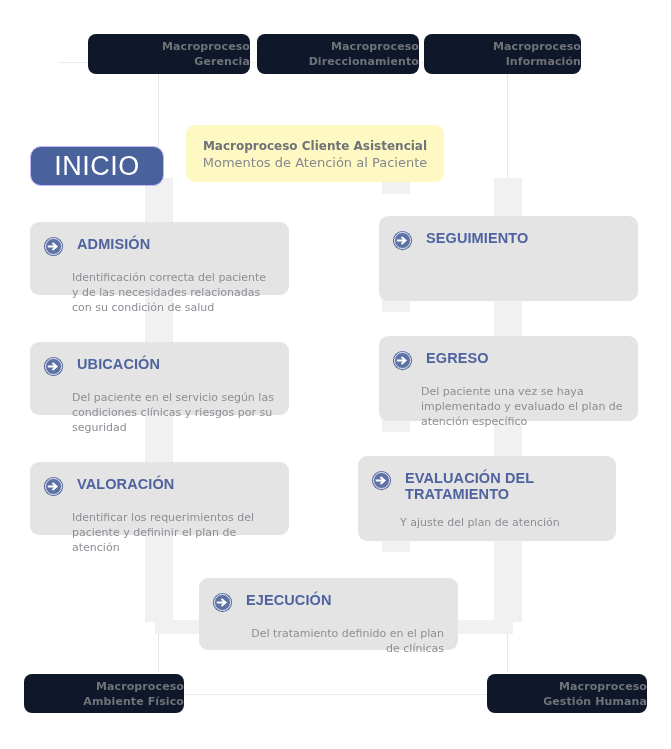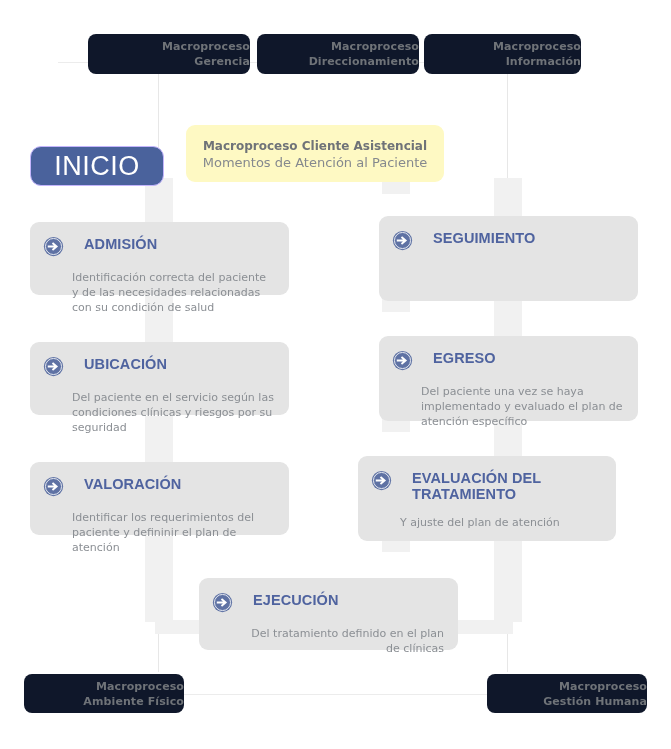--- a/index.html
+++ b/index.html
@@ -101,21 +101,21 @@
   .step {
     position: absolute;
     background: #e4e4e4;
     border-radius: 9px;
     box-sizing: border-box;
     padding: 13px 14px 14px 13px;
   }
   .step-head {
     display: flex;
     align-items: flex-start;
-    gap: 20px;
+    gap: 13px;
   }
   .arrow-icon {
     flex: 0 0 auto;
     width: 21px;
     height: 21px;
     margin-top: 1px;
     display: block;
   }
   .step-title {
     color: #4f639f;

